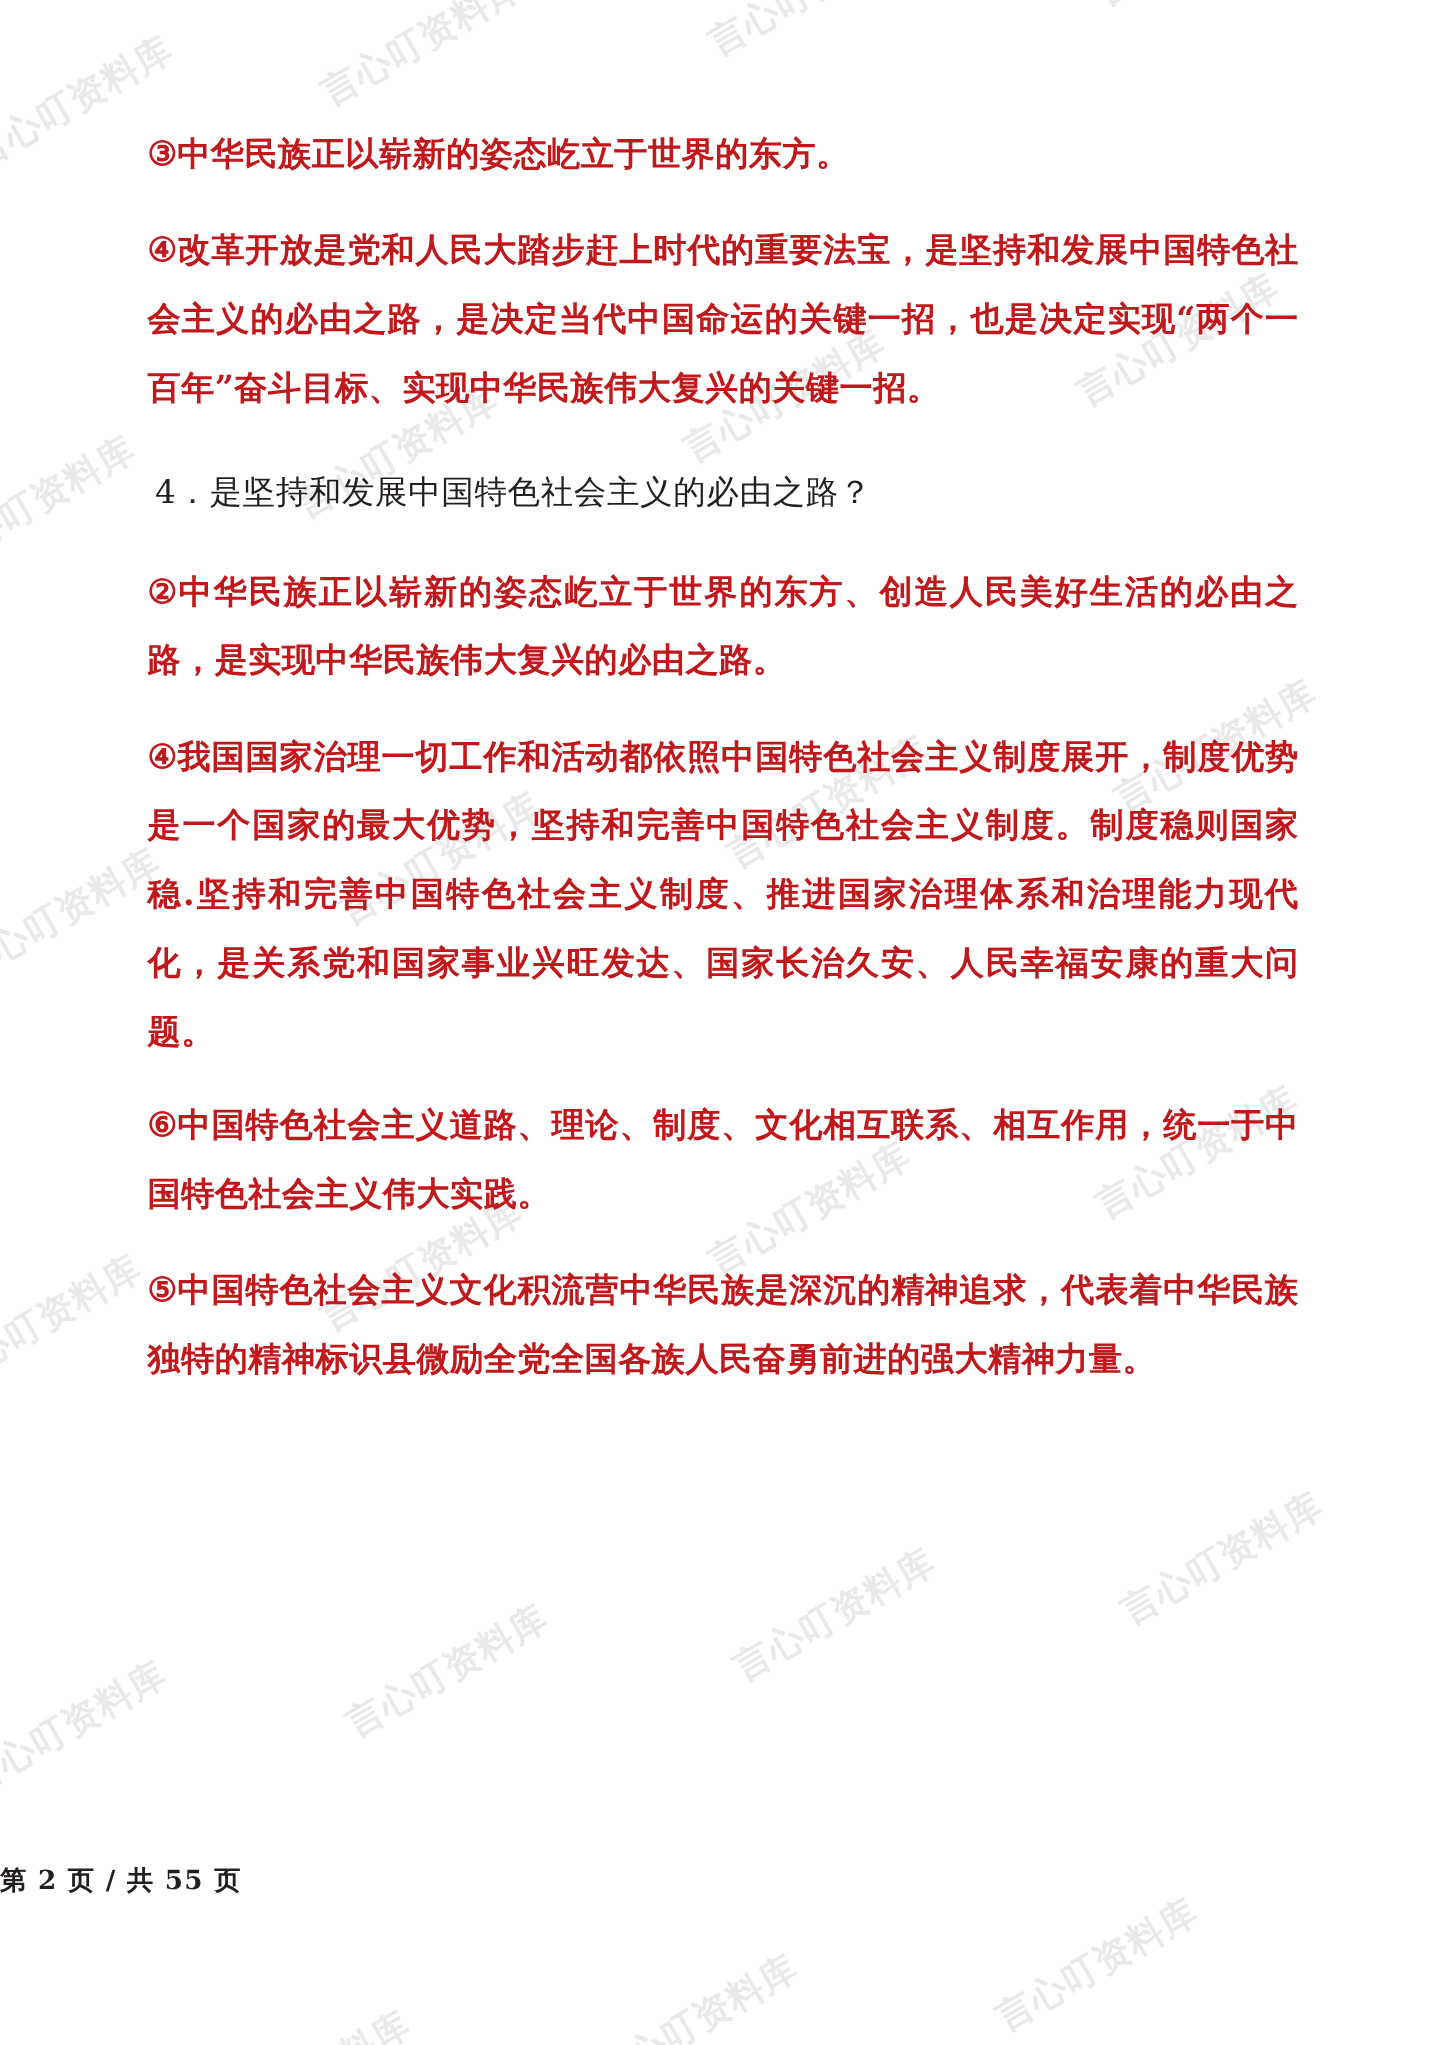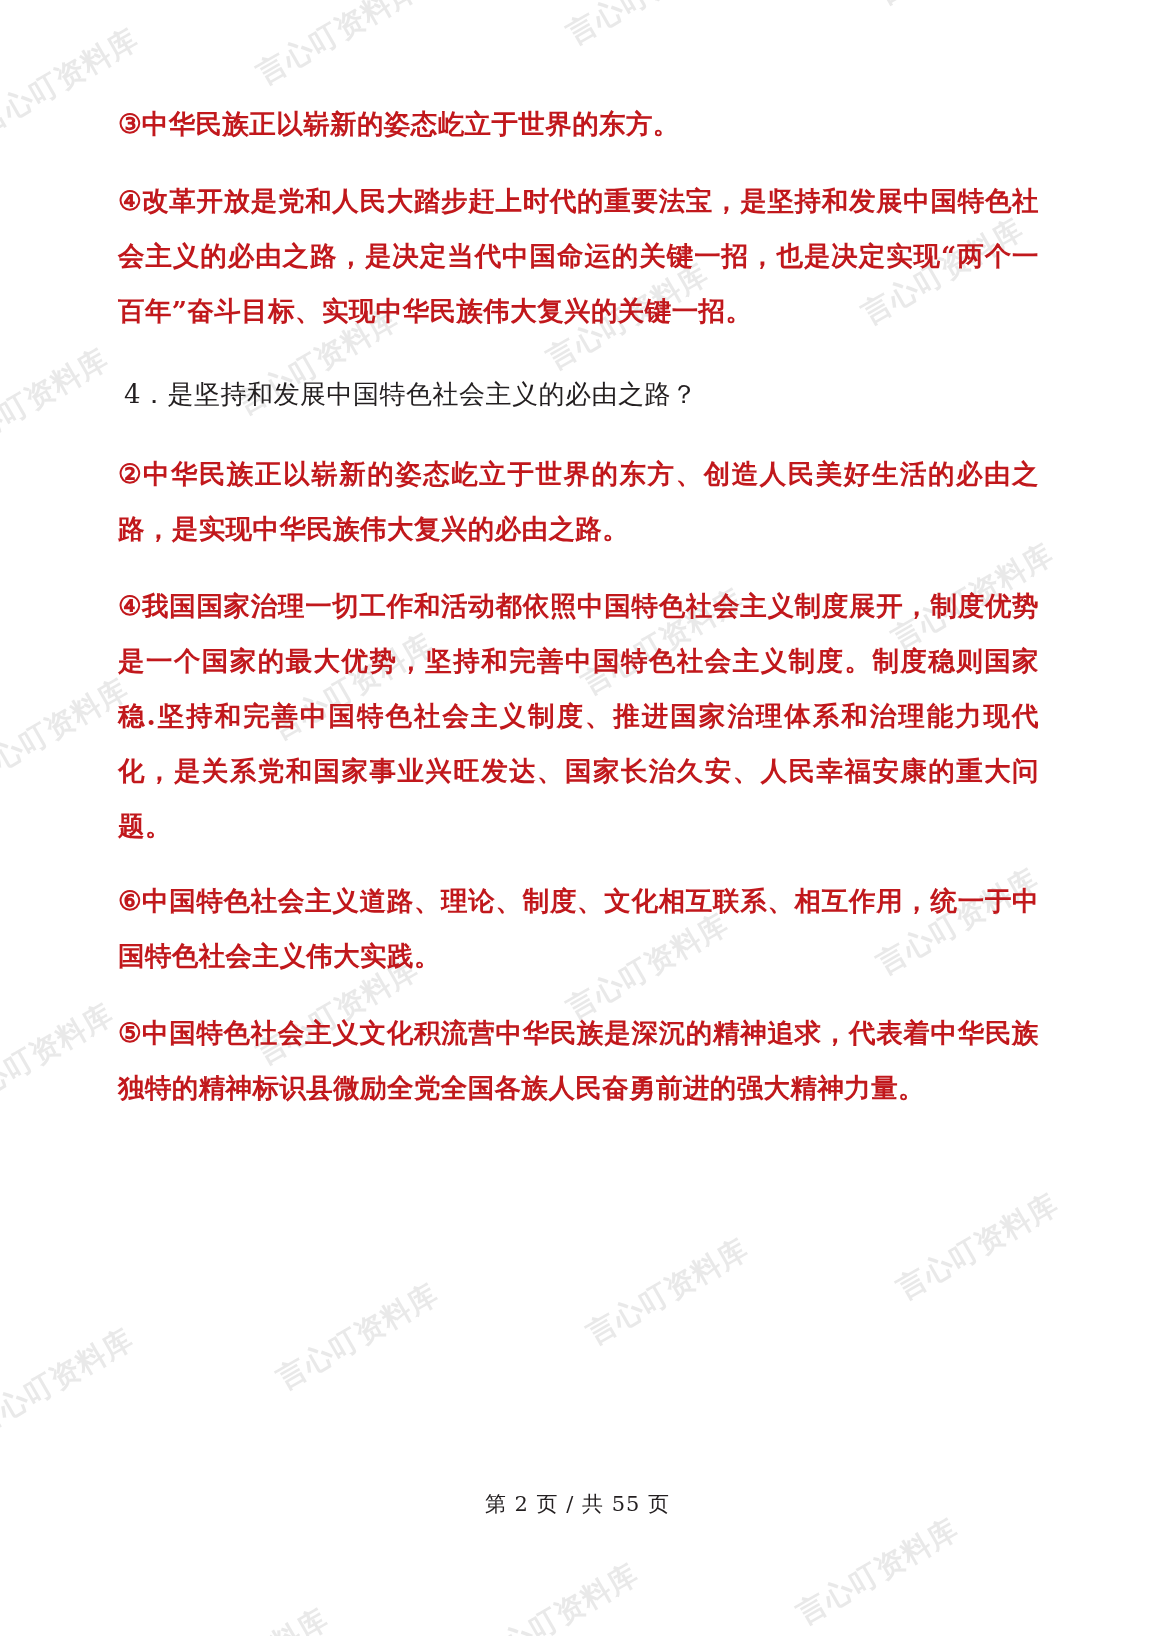--- a/index.html
+++ b/index.html
@@ -75,22 +75,22 @@
   .marker {
     font-weight: 600;
     letter-spacing: 0;
   }
 
   .footer {
     position: absolute;
     left: 0;
     right: 2px;
     bottom: 118px;
-    text-align: center;
     z-index: 3;
+    font-weight: bold;
   }
   .footer-text {
     display: inline-block;
     color: #231f20;
     font-size: 21px;
     font-family: "DejaVu Serif", "Liberation Serif", serif;
     letter-spacing: 1px;
   }
 </style>
 </head>

